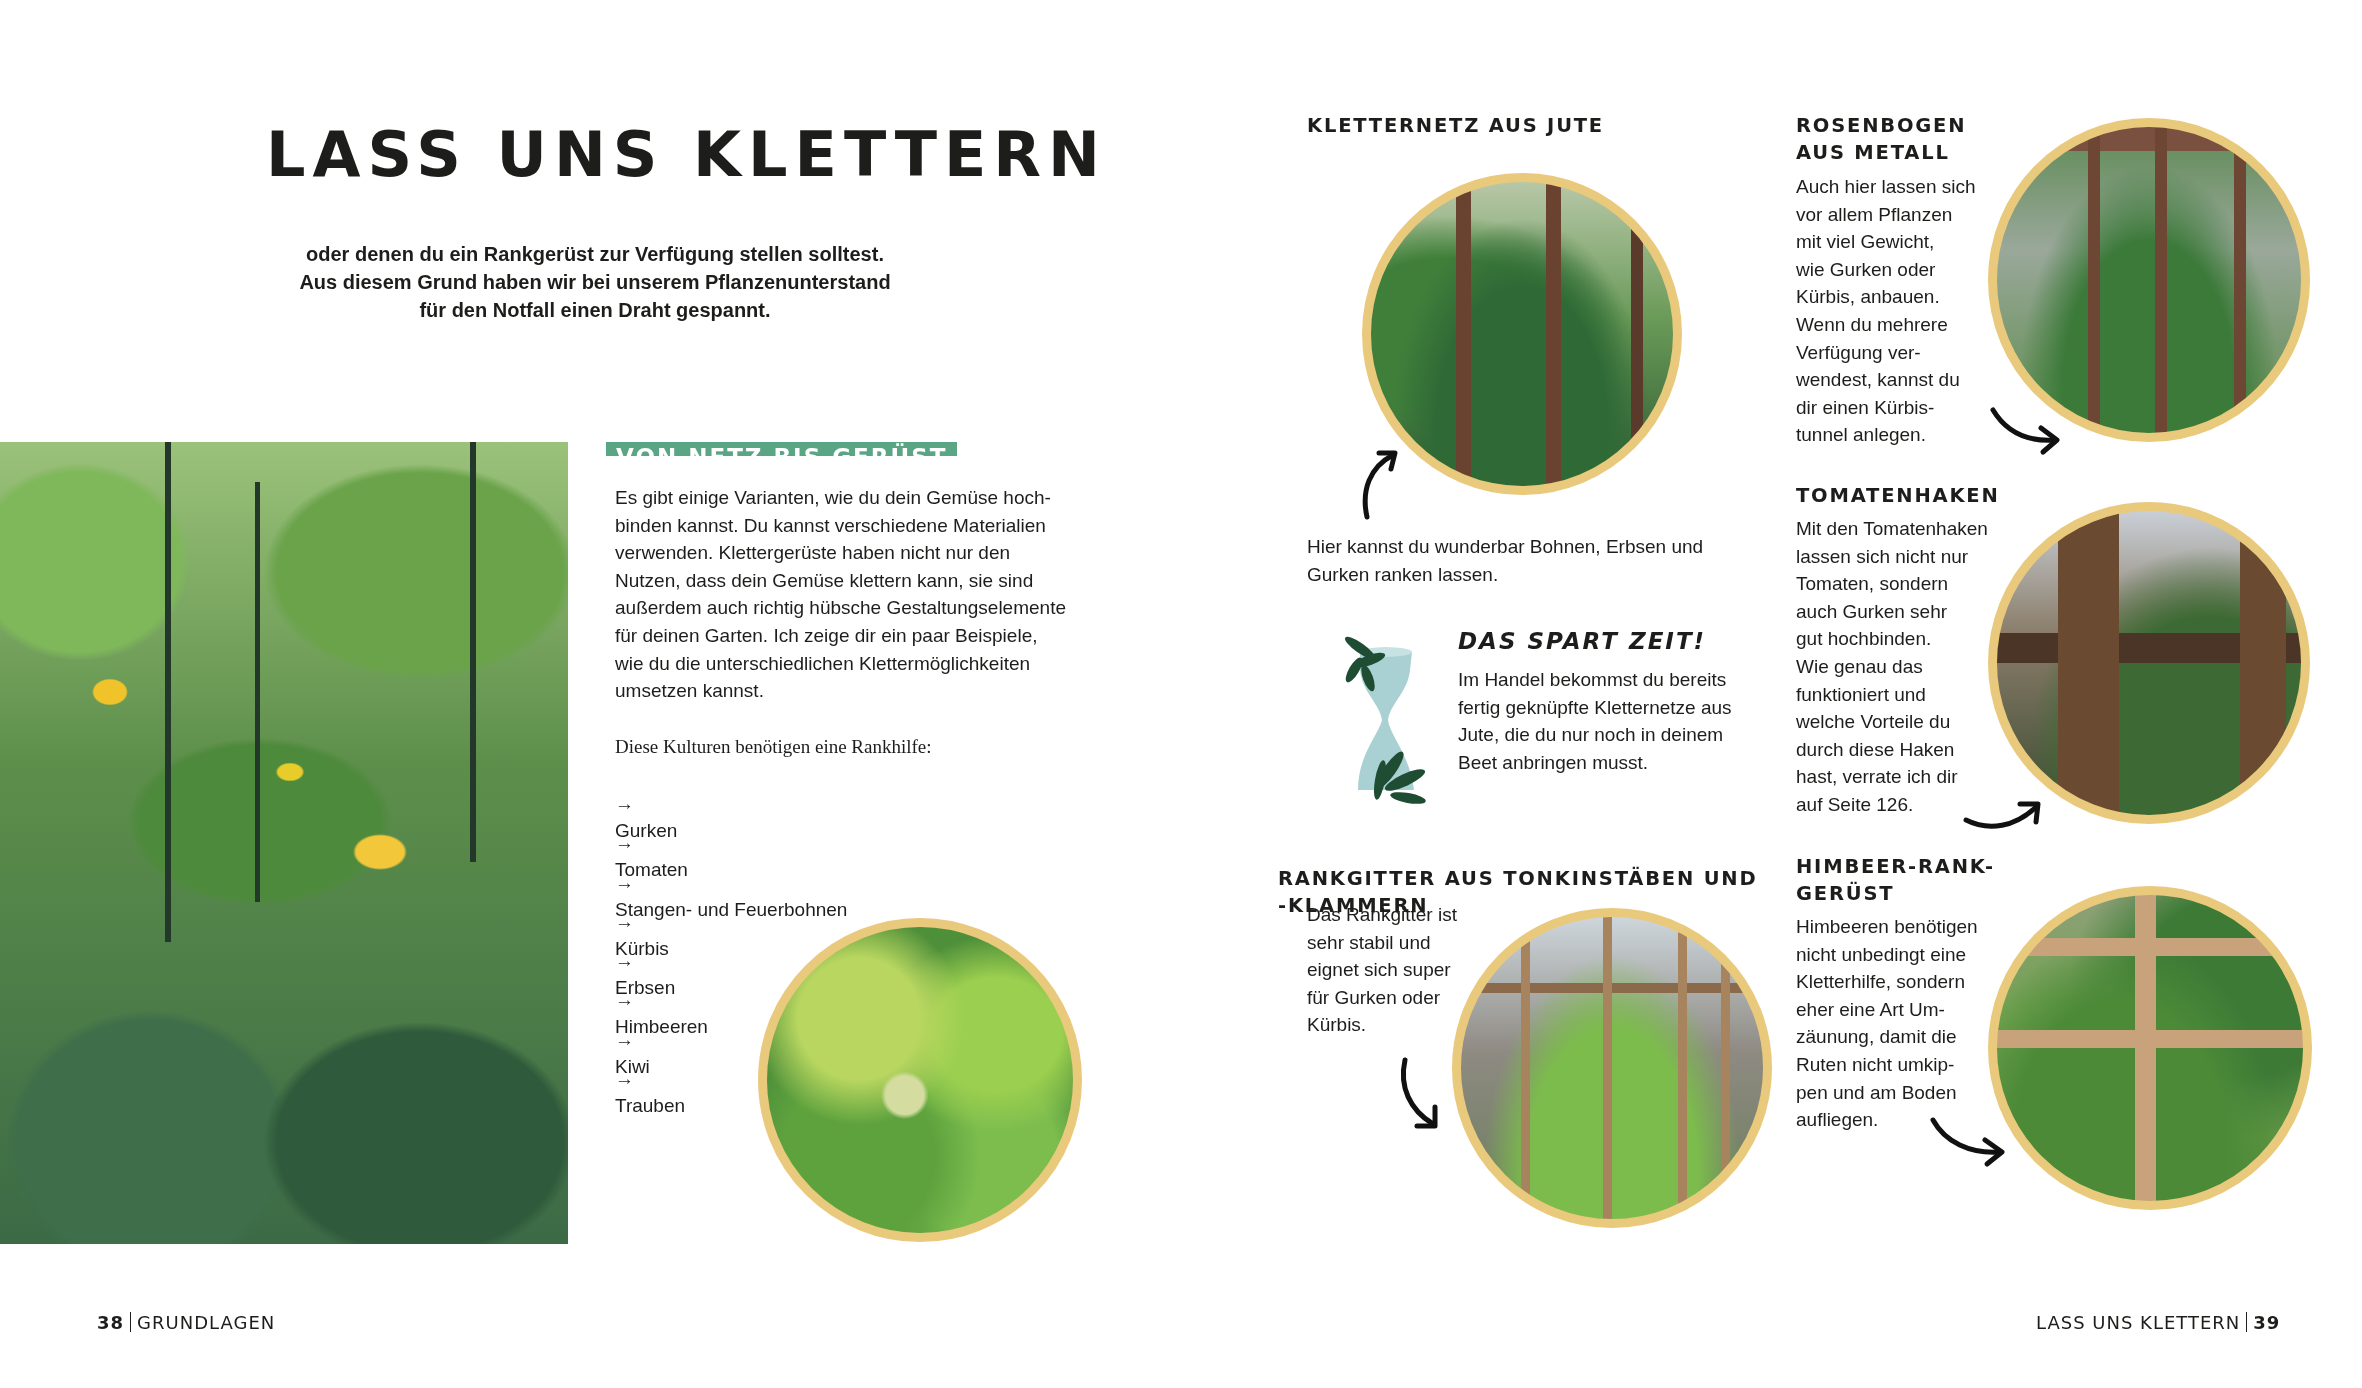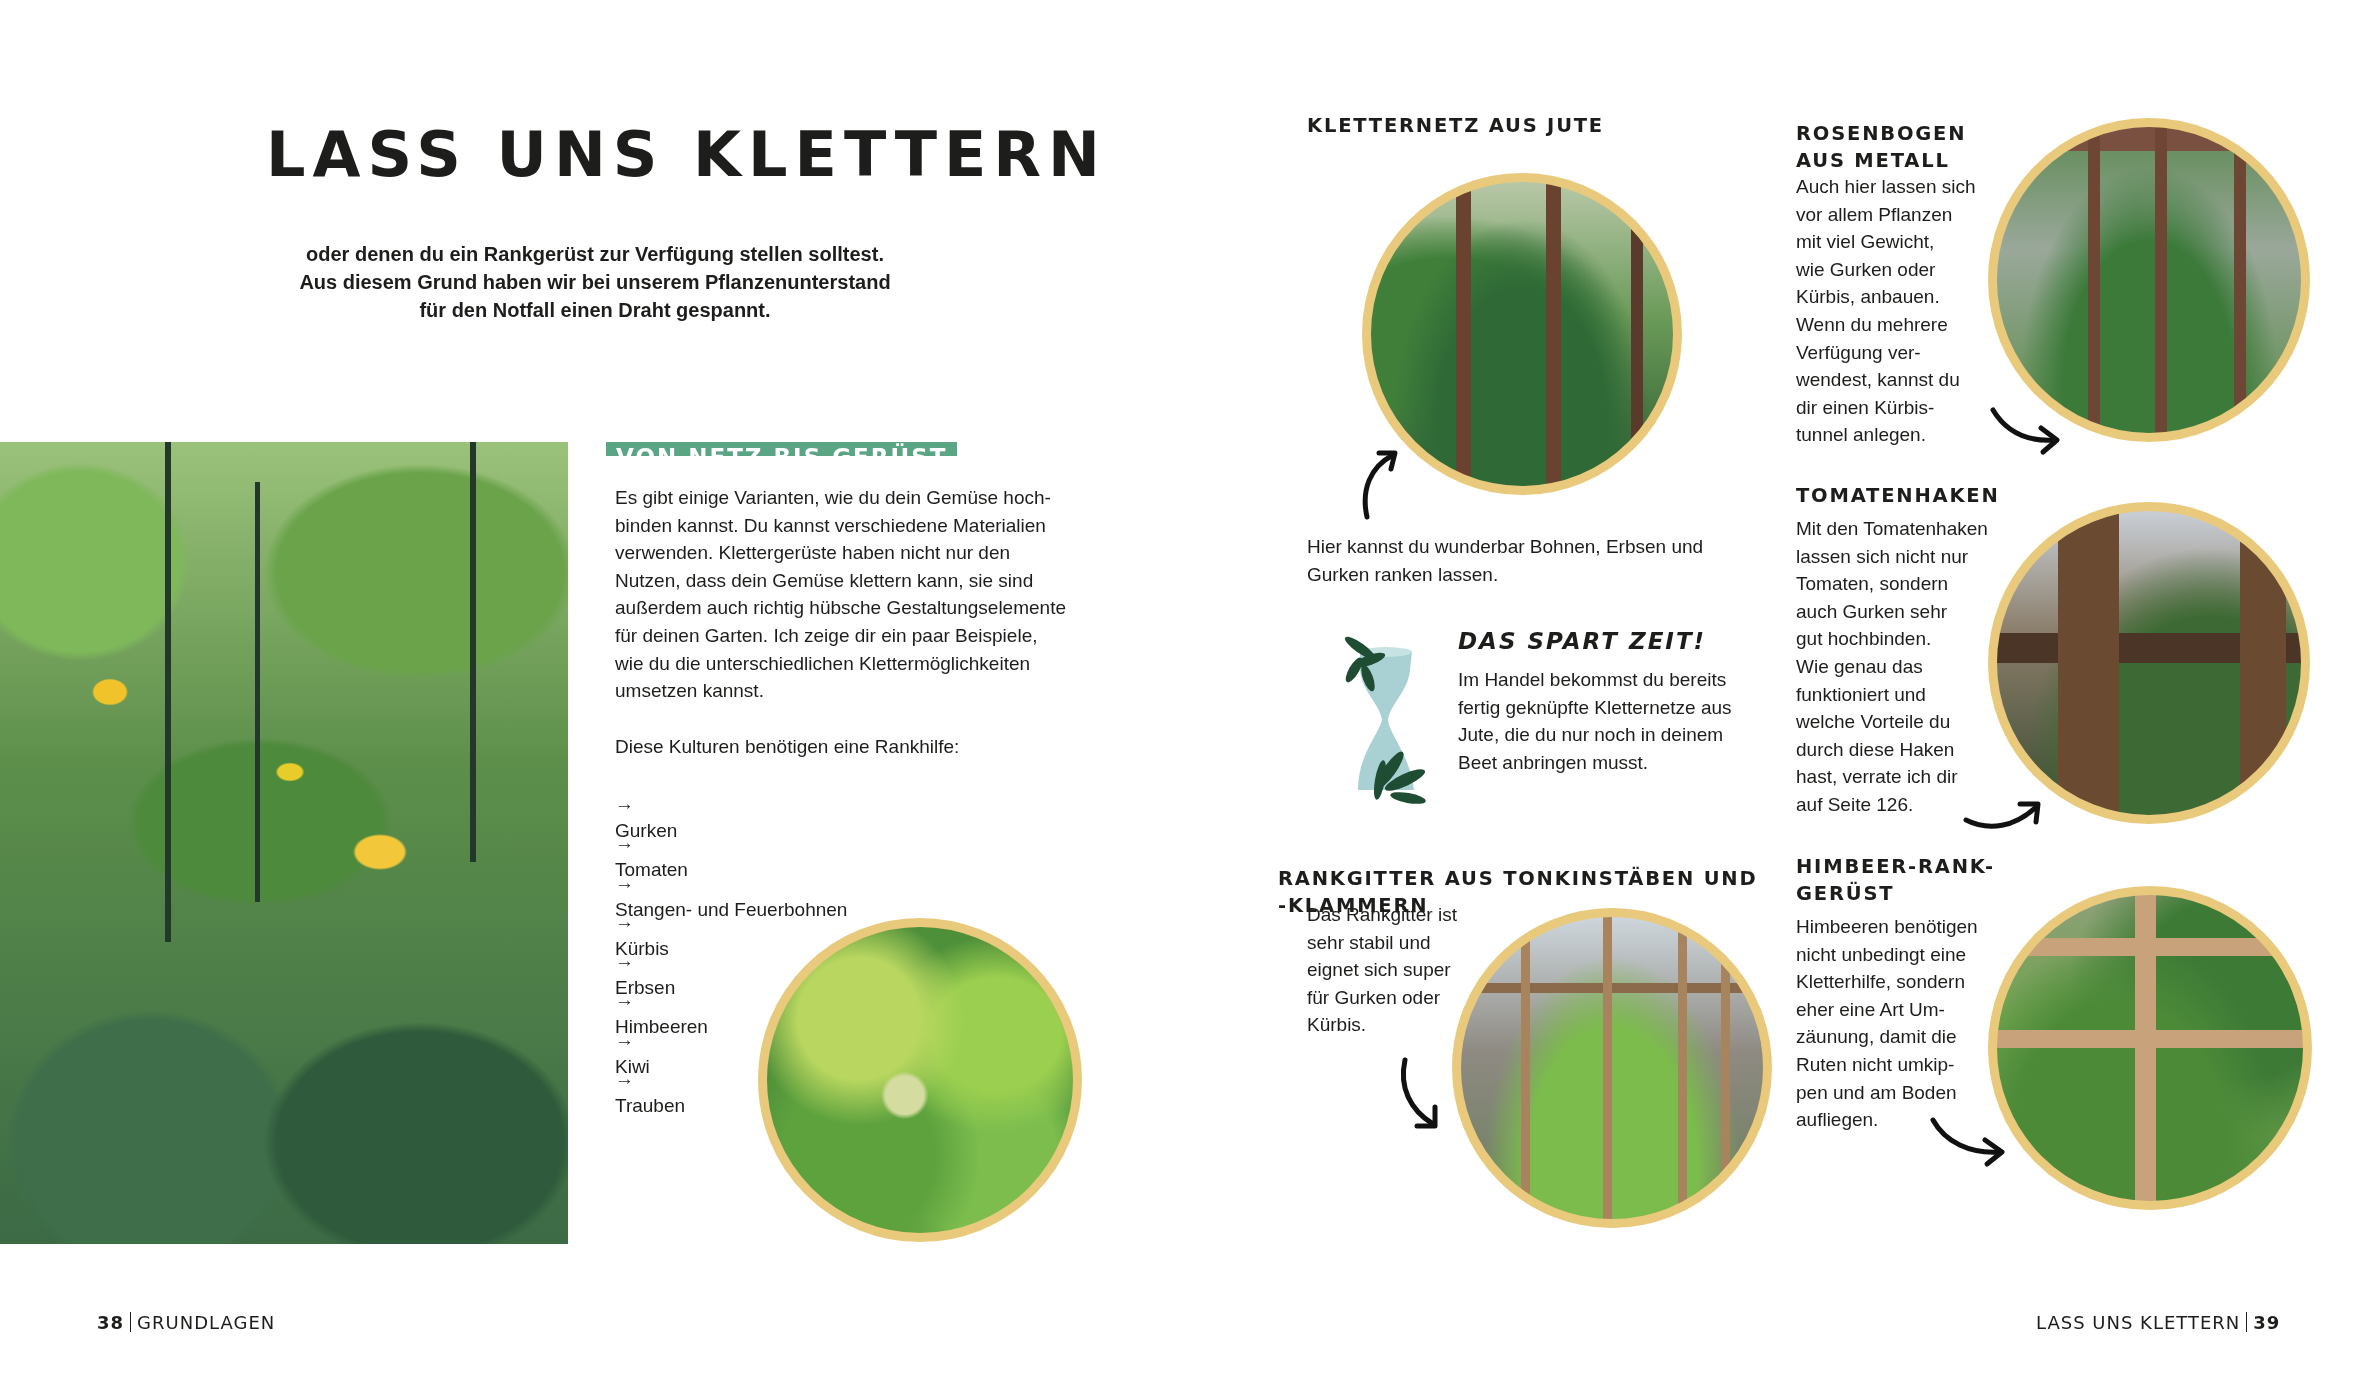--- a/index.html
+++ b/index.html
@@ -34,21 +34,21 @@
   .photo-main .stake { position:absolute; width:6px; background:#23382a; }
   .badge {
     left:606px; top:442px; height:14px; padding:0 10px;
     background:#5aa584; color:#ffffff; font-weight:bold; font-size:23px;
     letter-spacing:2px; line-height:31px; font-family:"DejaVu Sans", sans-serif;
   }
   .body-text {
     font-family:"Liberation Sans", sans-serif; font-size:19px; line-height:27.6px; color:#1d1d1b;
   }
   .body-text span { display:block; white-space:nowrap; }
-  .list-lead { left:615px; top:733px; }
+  .list-lead { left:615px; top:733px;font-family:Liberation Serif, serif; }
   .plant-list { left:615px; top:790px; margin:0; padding:0; list-style:none; }
   .plant-list li { height:39.3px; font-size:19px; line-height:27px; white-space:nowrap; }
   .plant-list .arrow { display:inline-block; width:24px; font-weight:bold; }
   .section-h {
     font-family:"DejaVu Sans", sans-serif; font-weight:bold; font-size:19.5px;
     letter-spacing:1.8px; line-height:27px; color:#1d1d1b;
   }
   .section-h span { display:block; white-space:nowrap; }
   .circle {
     position:absolute; border-radius:50%; border:9px solid #e9c97c; box-sizing:border-box;
@@ -201,21 +201,21 @@
   <span>eignet sich super</span>
   <span>für Gurken oder</span>
   <span>Kürbis.</span>
 </div>
 <svg class="arrow-svg" style="left:1395px;top:1052px;" width="50" height="80">
   <path d="M10 8 C 4 35, 15 58, 38 72" stroke="#111" stroke-width="5" fill="none" stroke-linecap="round"></path>
   <path d="M40 55 L 40 74 L 22 74" stroke="#111" stroke-width="5" fill="none" stroke-linecap="round" stroke-linejoin="round"></path>
 </svg>
 <div class="circle c-rank"></div>
 
-<div class="abs section-h" style="left:1796px;top:112px;margin-top:8px;">
+<div class="abs section-h" style="left:1796px;top:112px;">
   <span>ROSENBOGEN</span>
   <span>AUS METALL</span>
 </div>
 <div class="abs caption" style="left:1796px;top:173px;">
   <span>Auch hier lassen sich</span>
   <span>vor allem Pflanzen</span>
   <span>mit viel Gewicht,</span>
   <span>wie Gurken oder</span>
   <span>Kürbis, anbauen.</span>
   <span>Wenn du mehrere</span>

